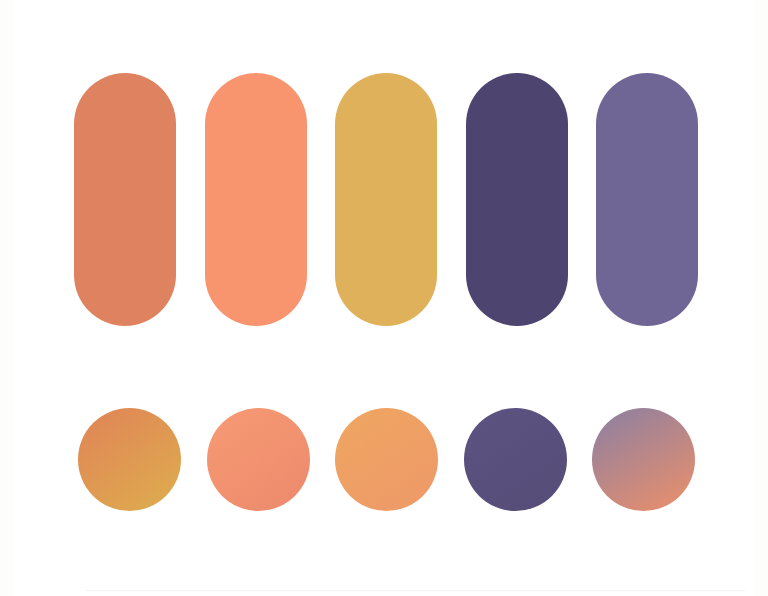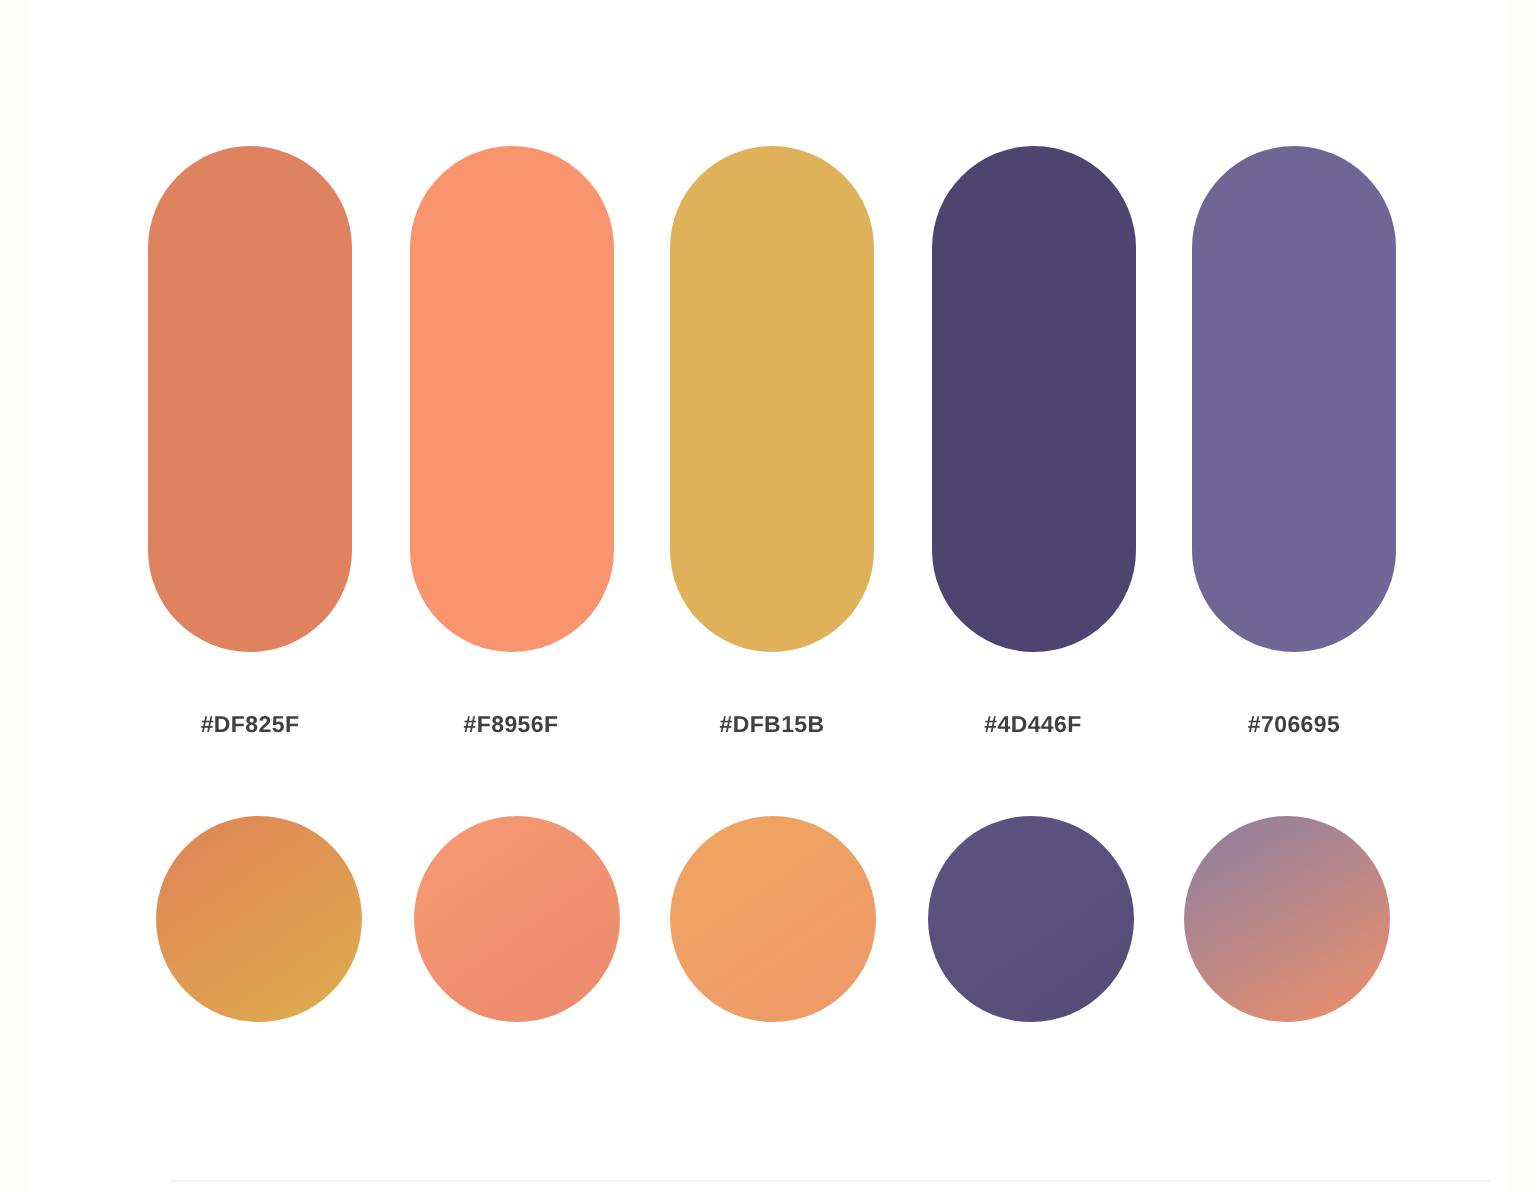--- a/index.html
+++ b/index.html
@@ -109,27 +109,20 @@
 <div class="palette-root">
 
   <div class="pill-row">
     <div class="pill" style="background: rgb(223, 130, 95);"></div>
     <div class="pill" style="background: rgb(248, 149, 111);"></div>
     <div class="pill" style="background: rgb(223, 177, 91);"></div>
     <div class="pill" style="background: rgb(77, 68, 111);"></div>
     <div class="pill" style="background: rgb(112, 102, 149);"></div>
   </div>
 
-  <div class="label-row">
-    <div class="hex-label">#DF825F</div>
-    <div class="hex-label">#F8956F</div>
-    <div class="hex-label">#DFB15B</div>
-    <div class="hex-label">#4D446F</div>
-    <div class="hex-label">#706695</div>
-  </div>
 
   <div class="circle-row">
     <div class="circle" style="background: linear-gradient(145deg, rgb(224, 131, 87), rgb(222, 174, 78));"></div>
     <div class="circle" style="background: linear-gradient(145deg, rgb(247, 154, 116), rgb(236, 138, 108));"></div>
     <div class="circle" style="background: linear-gradient(145deg, rgb(239, 166, 97), rgb(238, 153, 105));"></div>
     <div class="circle" style="background: linear-gradient(145deg, rgb(93, 83, 130), rgb(85, 76, 119));"></div>
     <div class="circle" style="background: linear-gradient(150deg, rgb(138, 127, 163), rgb(238, 144, 105));"></div>
   </div>
 
   <div class="bottom-divider" style="background: rgb(244, 244, 246);"></div>

